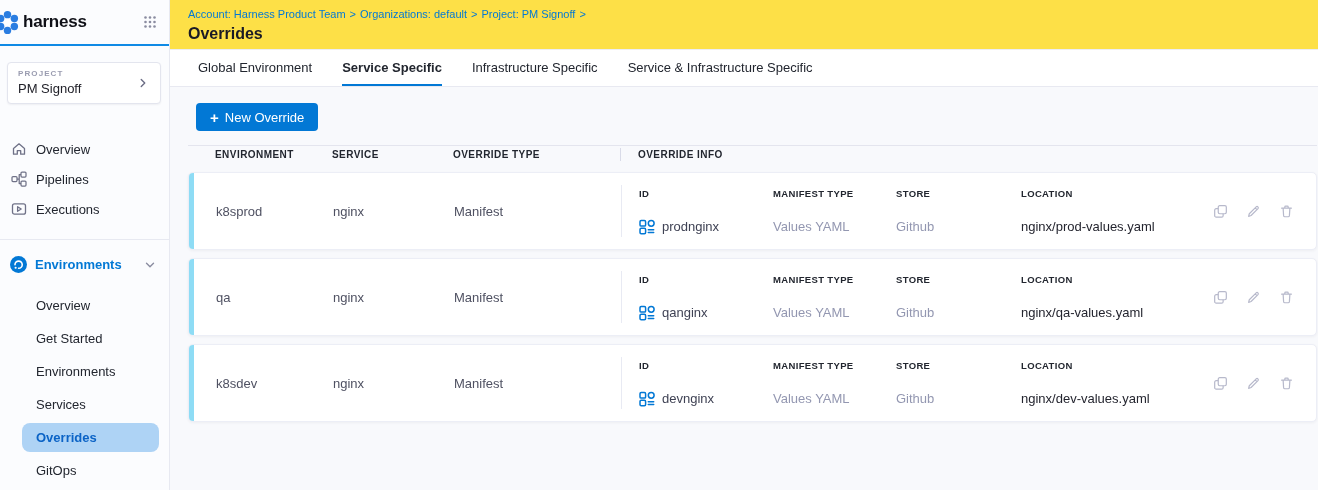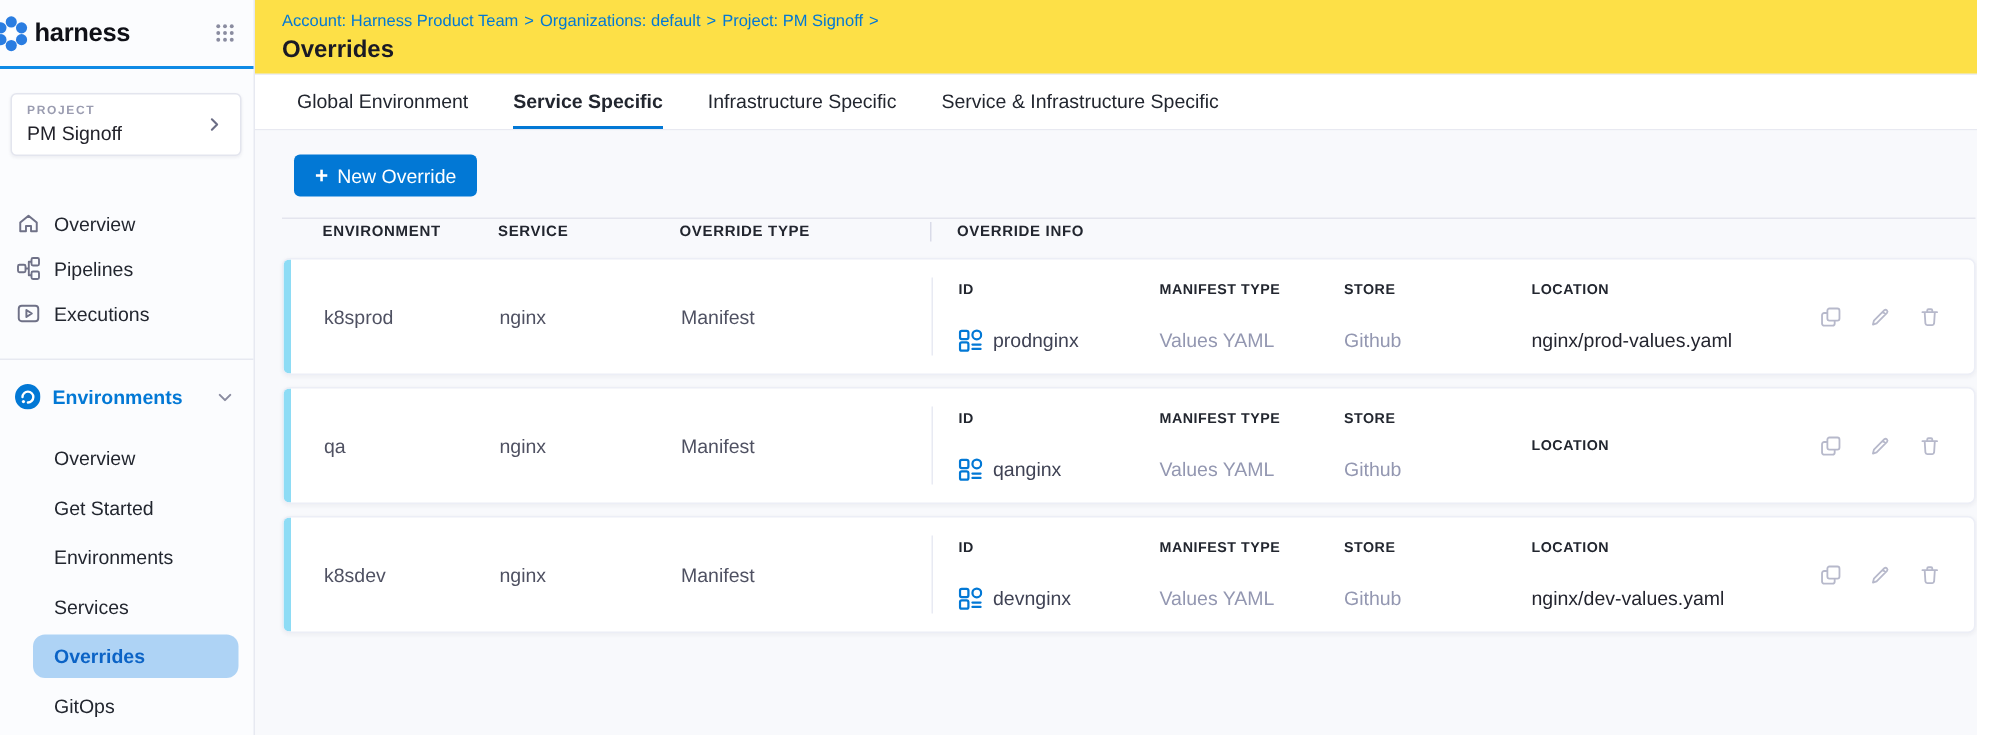--- a/index.html
+++ b/index.html
@@ -279,20 +279,21 @@
           <div class="info-block b-mt">
             <span class="info-label">MANIFEST TYPE</span>
             <span class="info-value">Values YAML</span>
           </div>
           <div class="info-block b-store">
             <span class="info-label">STORE</span>
             <span class="info-value">Github</span>
           </div>
           <div class="info-block b-loc">
             <span class="info-label">LOCATION</span>
+            <span class="info-value dark">nginx/qa-values.yaml</span>
           </div>
           <div class="actions">
             <span class="icon-btn">
                 <svg width="15" height="15" viewBox="0 0 16 16" fill="none" stroke="currentColor" stroke-width="1.3" stroke-linejoin="round">
                   <rect x="5.6" y="1.8" width="8.6" height="8.6" rx="1.5"></rect>
                   <path d="M10.8 10.4v2a1.6 1.6 0 0 1-1.6 1.6H3.4a1.6 1.6 0 0 1-1.6-1.6V6.6A1.6 1.6 0 0 1 3.4 5h2.2"></path>
                 </svg>
               </span>
             <span class="icon-btn">
                 <svg width="15" height="15" viewBox="0 0 16 16" fill="none" stroke="currentColor" stroke-width="1.3" stroke-linejoin="round">

